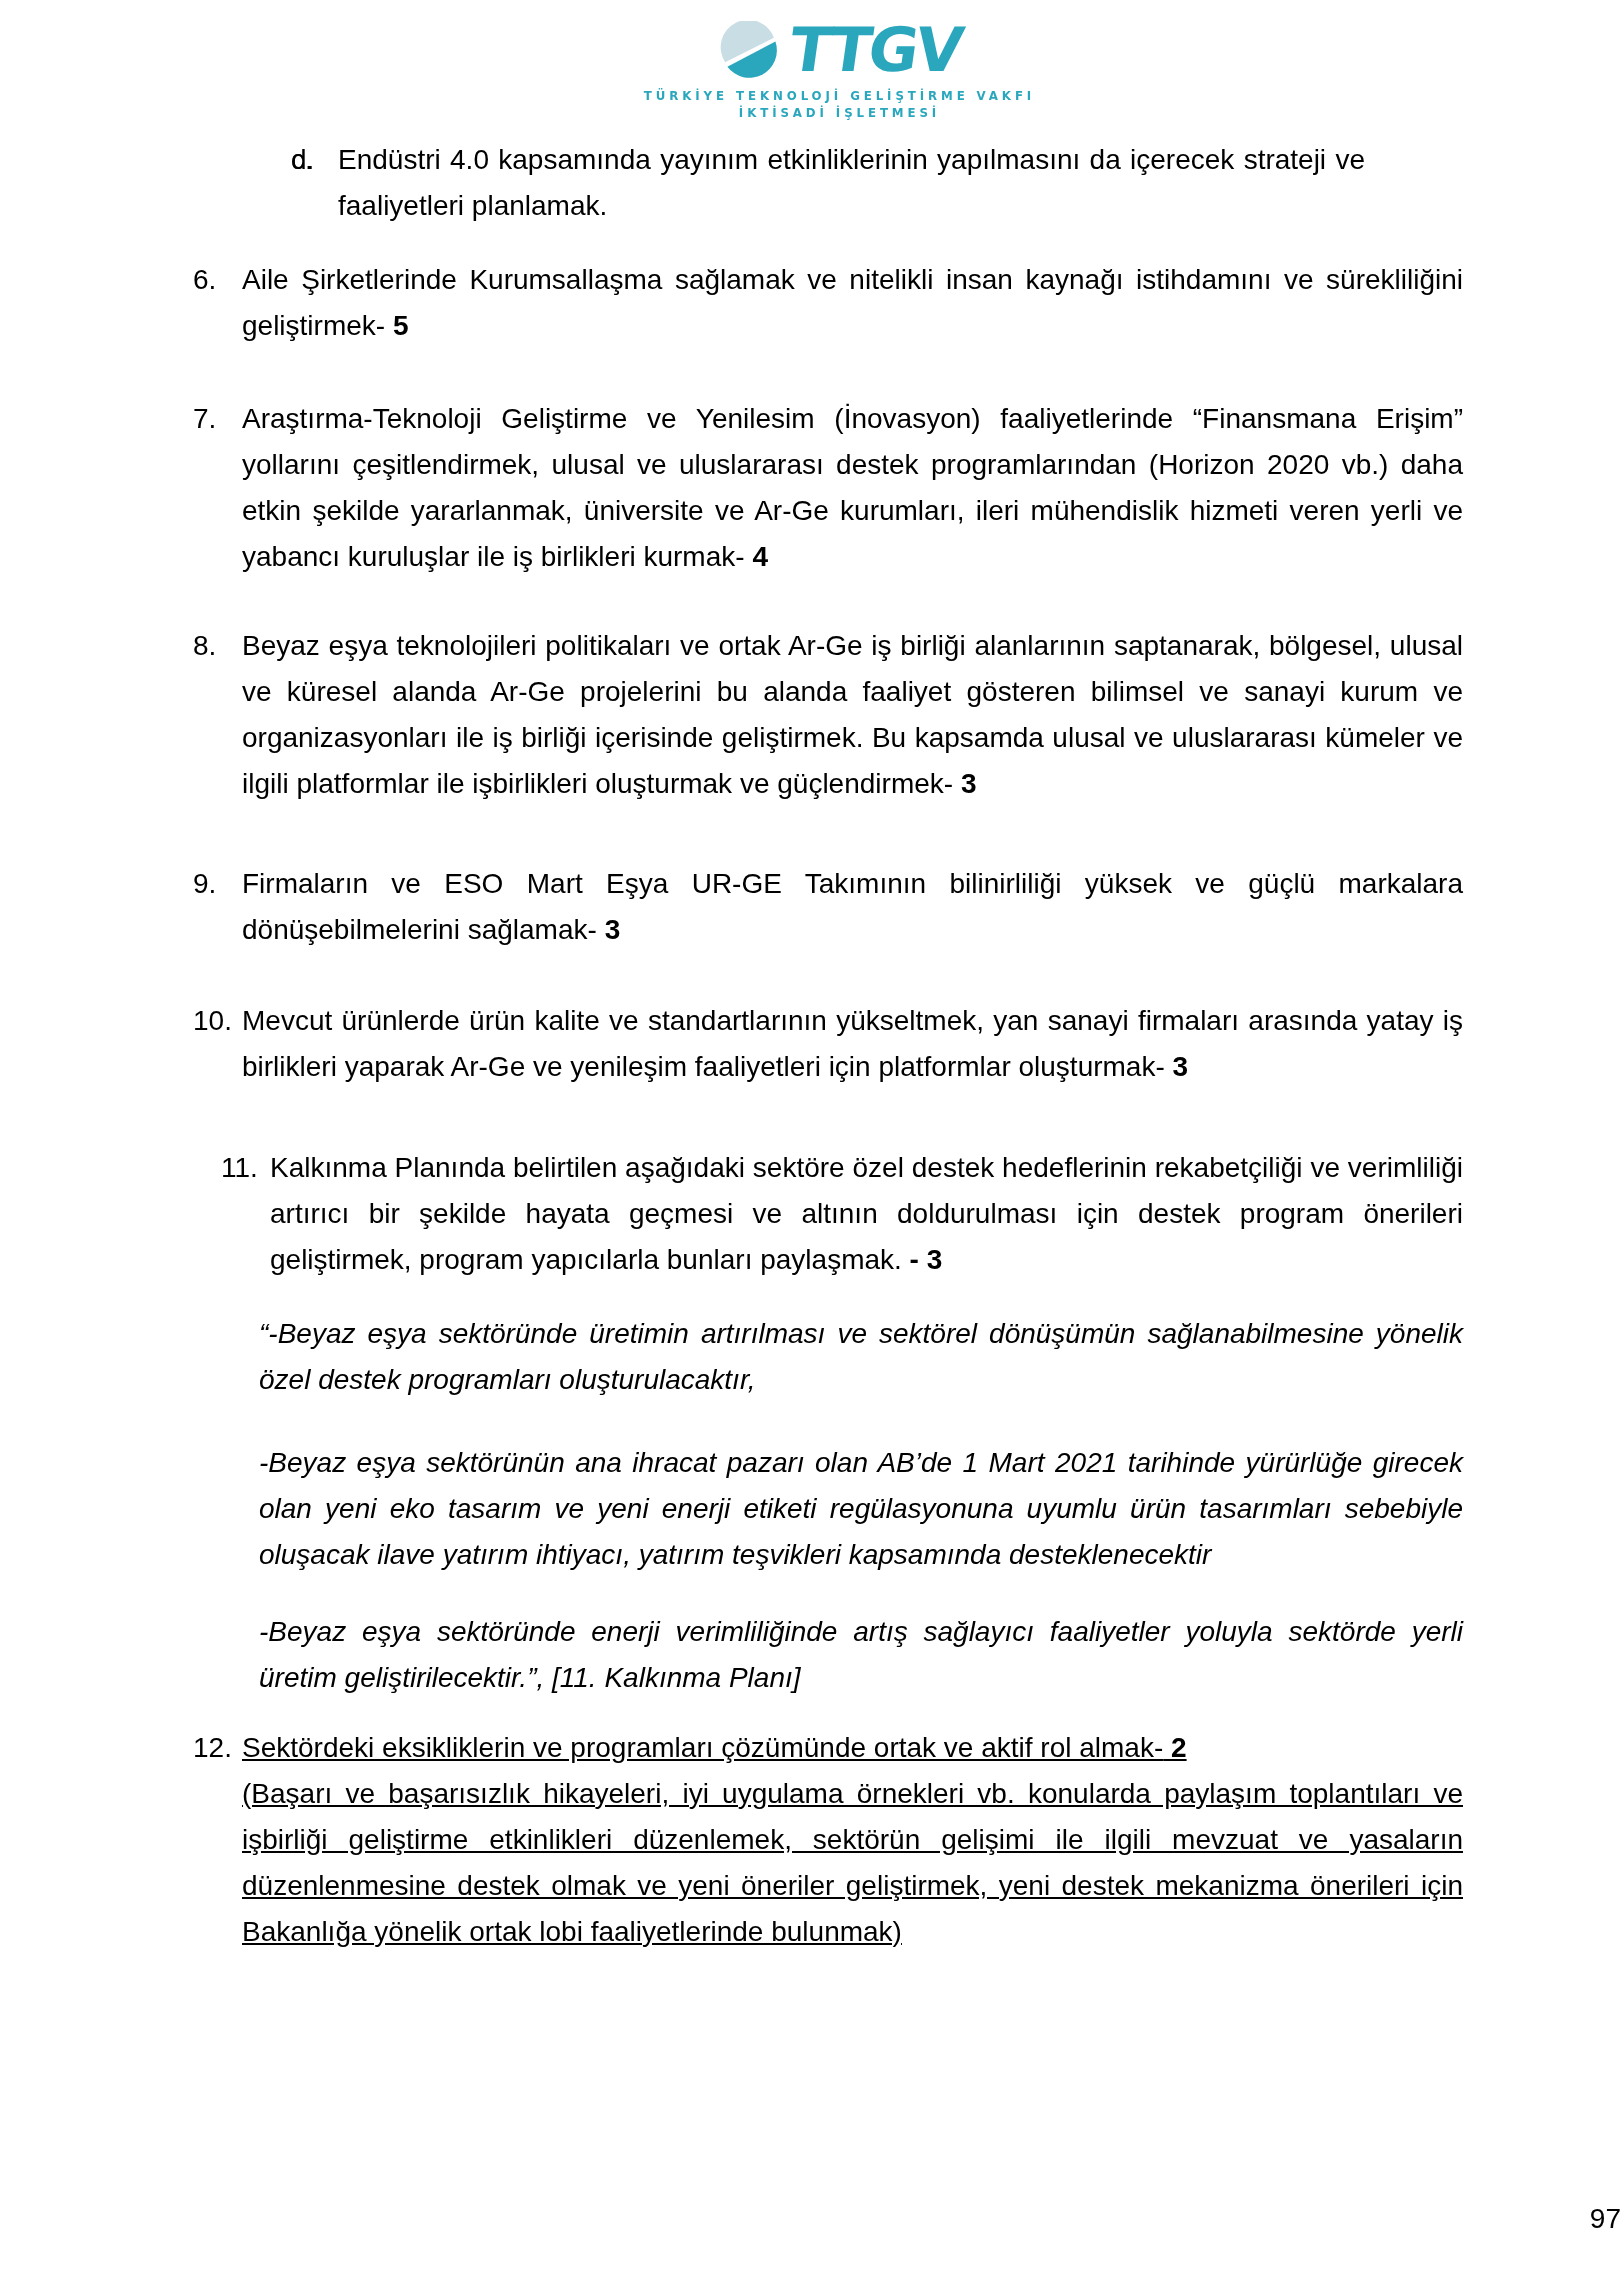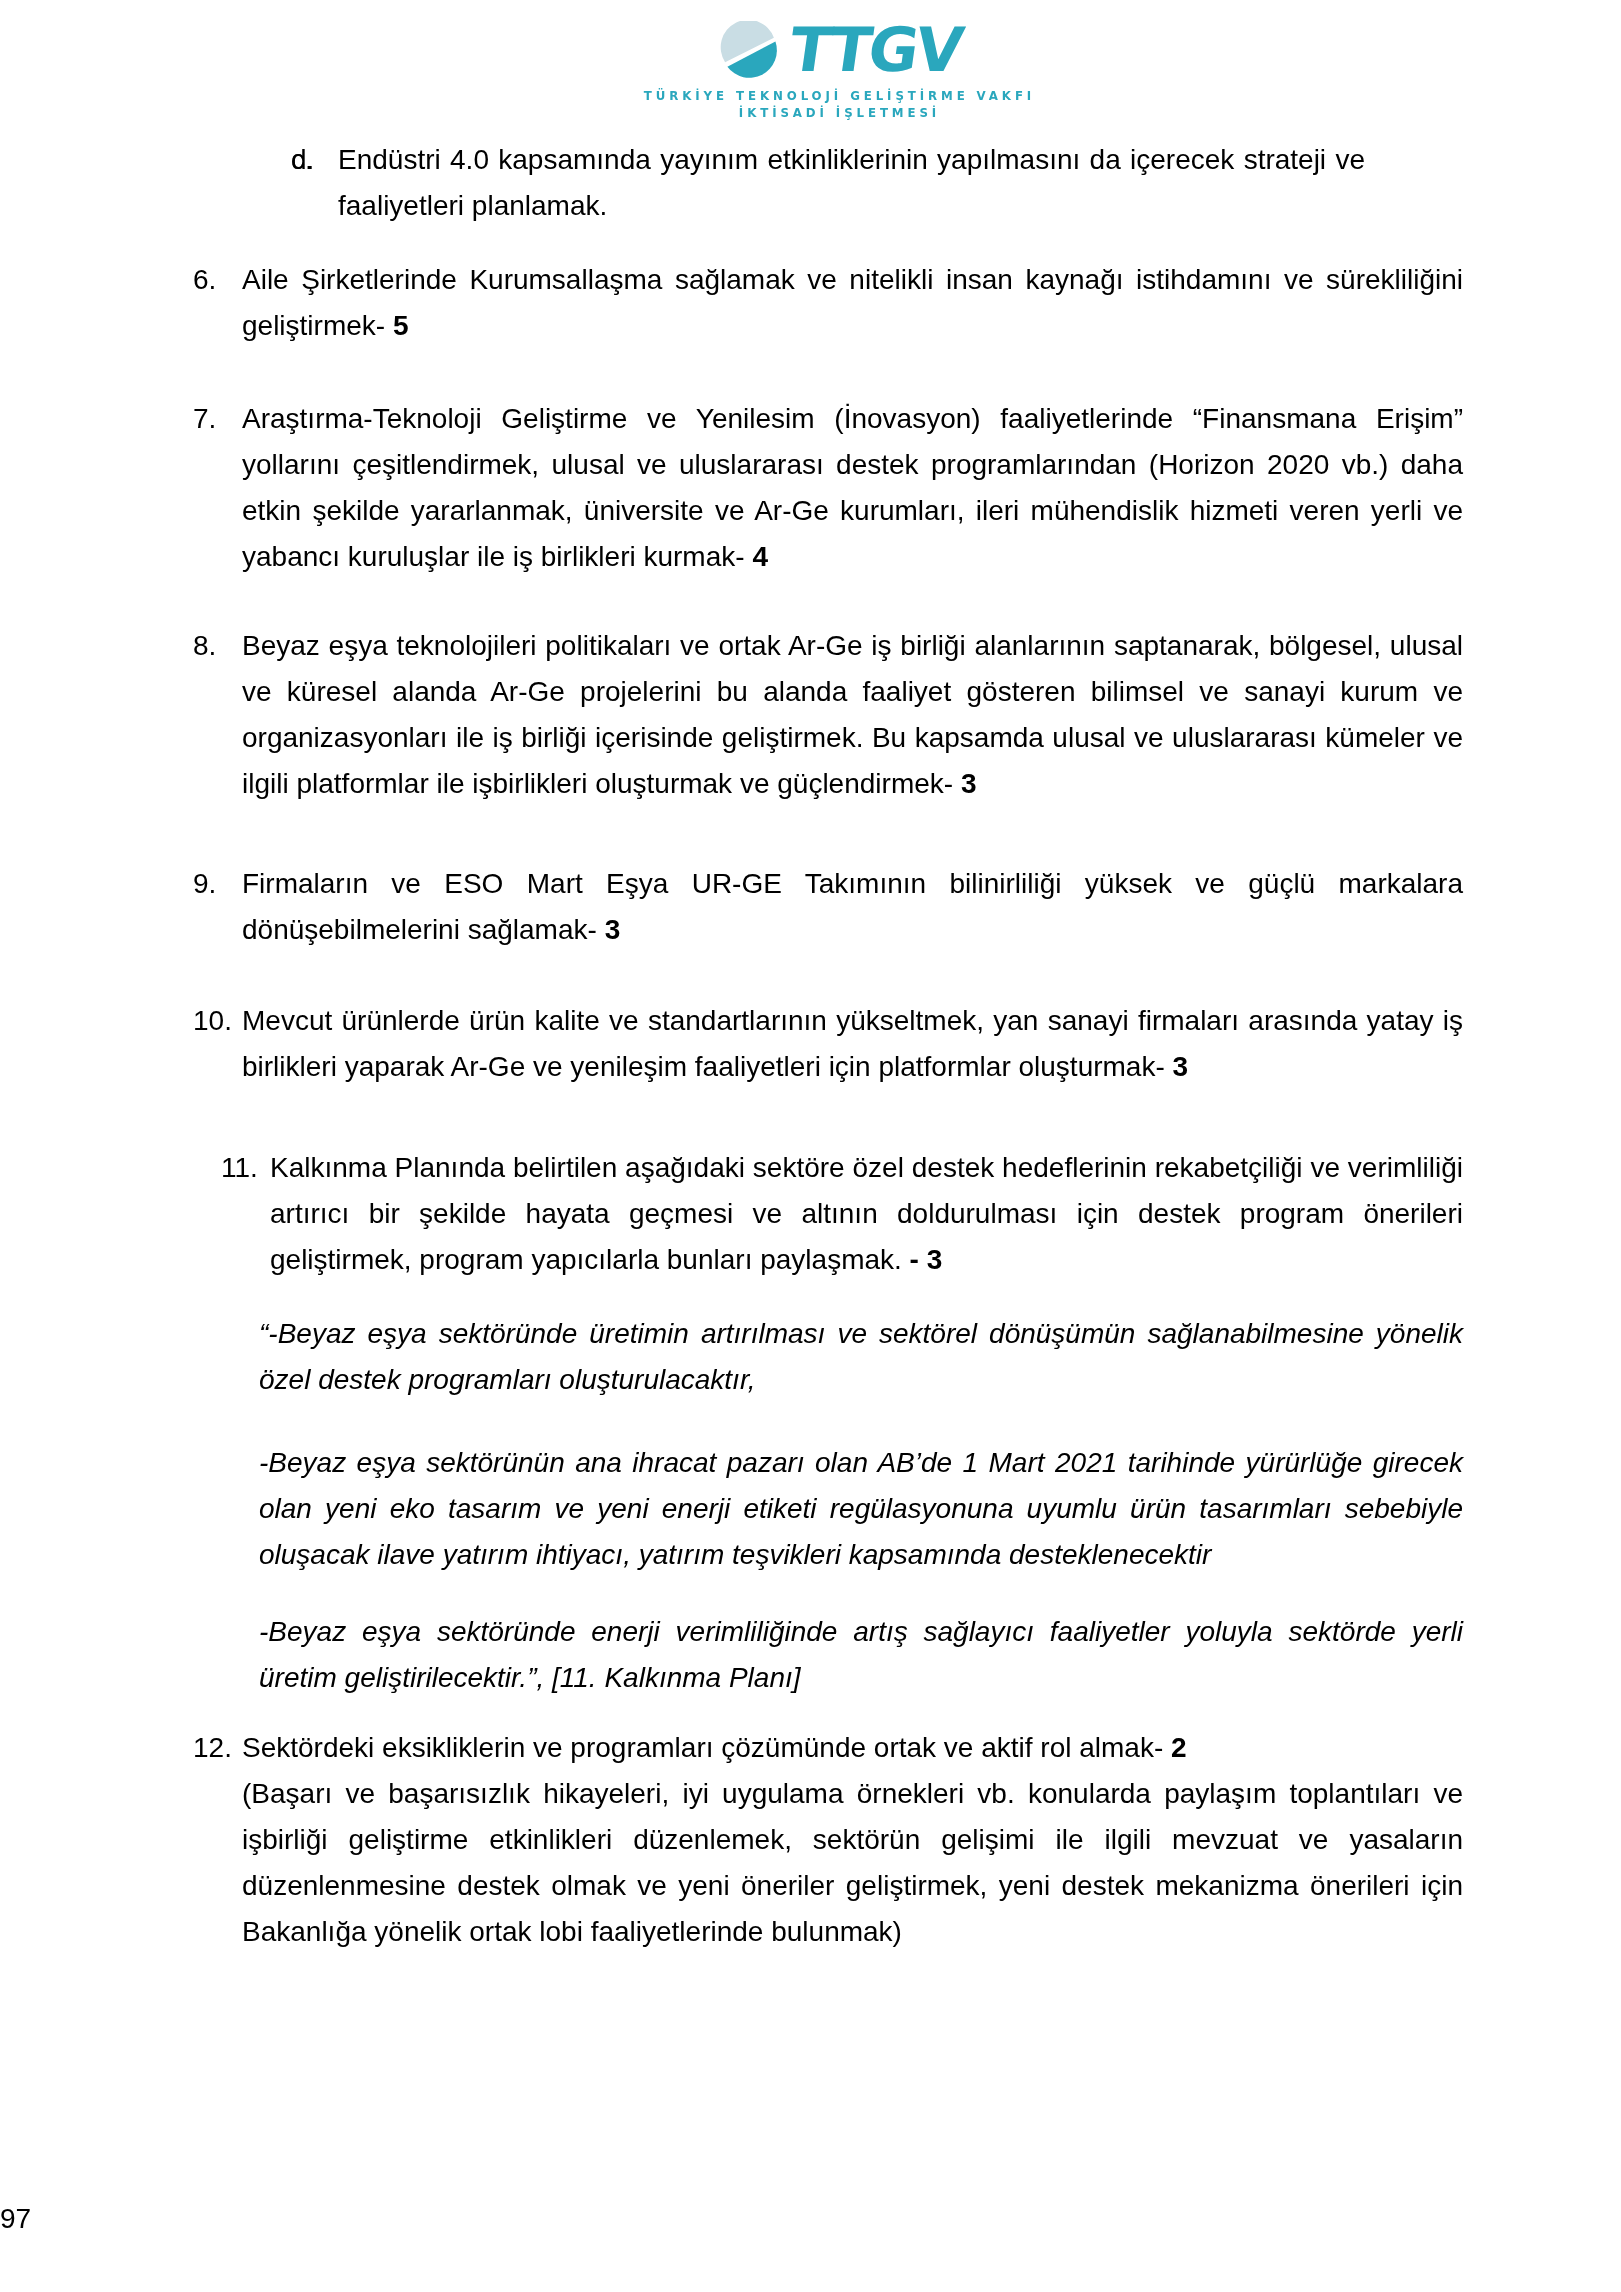--- a/index.html
+++ b/index.html
@@ -70,25 +70,25 @@
   .mt-d  { margin-top: 20.6px; }
   .mt-6  { margin-top: 28px; }
   .mt-7  { margin-top: 47px; }
   .mt-8  { margin-top: 43px; }
   .mt-9  { margin-top: 54px; }
   .mt-10 { margin-top: 45px; }
   .mt-11 { margin-top: 55px; margin-left: 28px; }
   .mt-q1 { margin-top: 28px; }
   .mt-q2 { margin-top: 37px; }
   .mt-q3 { margin-top: 31px; }
-  .mt-12 { margin-top: 23.5px; }
+  .mt-12 { margin-top: 23.5px; text-decoration: underline; }
 
   .footer {
     position: absolute; top: 2196px; left: 0; width: 1621px;
-    text-align: left; font-size: 28px; line-height: 46px;
+    text-align: right; font-size: 28px; line-height: 46px;
   }
 </style>
 </head>
 <body>
 
 <div class="page">
 
   <div class="header">
     <div class="logo-row">
       <svg class="logo-circle" viewBox="0 0 80 80">

